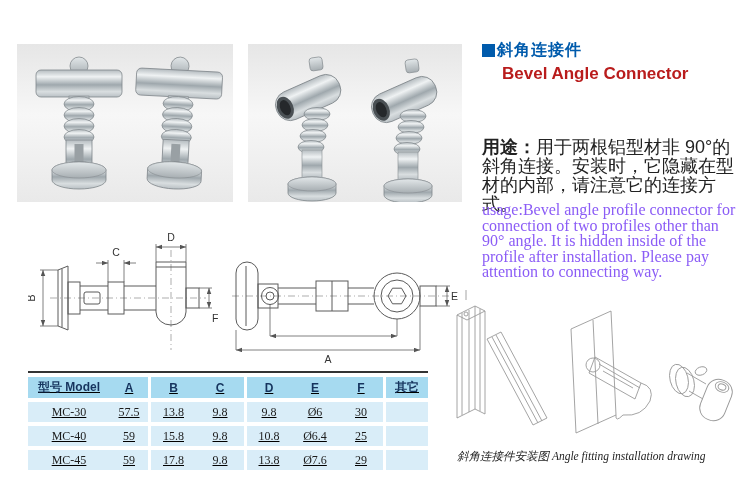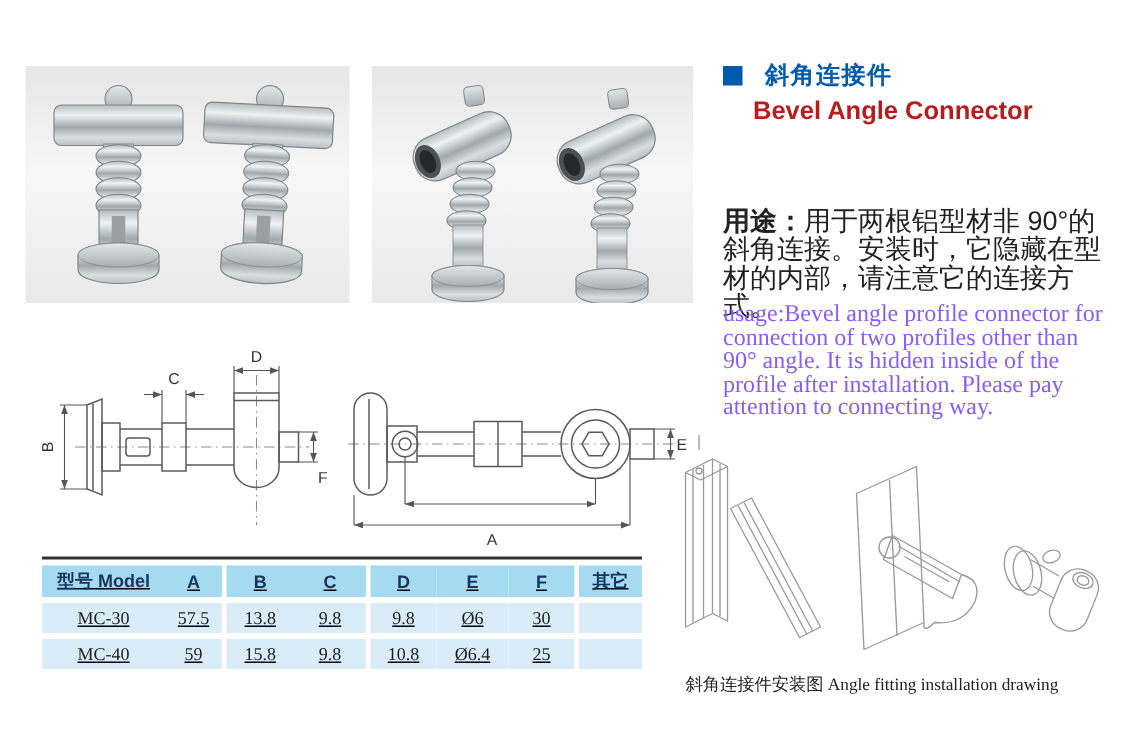--- a/index.html
+++ b/index.html
@@ -6,41 +6,41 @@
   #page{position:relative;width:752px;height:498px;background:#fff;overflow:hidden;
         font-family:"Liberation Sans","DejaVu Sans",sans-serif;}
 
   
   .photo{position:absolute;background:linear-gradient(180deg,#e6e6e6 0%,#f7f7f7 45%,#e9e9e9 100%);}
   .photo-left{left:17px;top:44px;width:216px;height:158px;}
   .photo-right{left:248px;top:44px;width:214px;height:158px;}
 
   
   .title-block{position:absolute;left:482px;top:40px;width:262px;}
-  .title-row{display:flex;align-items:center;gap:15px;}
+  .title-row{display:flex;align-items:center;gap:2px;}
   .blue-square{width:13px;height:13px;background:#005BAC;flex:0 0 13px;}
   .title-cn{font-size:16px;font-weight:bold;color:#005BAC;letter-spacing:1px;}
   .title-en{margin:3px 0 0 20px;font-size:17px;font-weight:bold;color:#b91c1c;}
 
   .mat-block{position:absolute;left:482px;top:86px;width:262px;font-size:12px;color:#222;}
   .mat-cn .lbl{font-weight:bold;}
   .mat-en{font-family:"Liberation Serif","DejaVu Serif",serif;margin-top:3px;}
 
   .usage-cn{position:absolute;left:482px;top:138px;width:256px;font-size:18px;
             line-height:19px;color:#222;}
   .usage-cn .lbl{font-weight:bold;}
   .usage-en{position:absolute;left:482px;top:202px;width:262px;font-size:16px;
             line-height:15.5px;color:#8b5cf6;font-family:"Liberation Serif","DejaVu Serif",serif;}
 
   
   .draw1{position:absolute;left:28px;top:230px;}
   .draw2{position:absolute;left:226px;top:236px;}
   .install{position:absolute;left:443px;top:287px;}
   .caption{position:absolute;left:457px;top:449px;font-size:11.5px;color:#222;
-           font-family:"Liberation Serif","DejaVu Serif",serif;}
+           font-family:"Liberation Serif","DejaVu Serif",serif;font-style:italic;}
 
   
   .table-rule{position:absolute;left:28px;top:371px;width:400px;height:2px;background:#333;}
   table.spec{position:absolute;left:28px;top:373px;width:400px;border-collapse:separate;
              border-spacing:0 4px;table-layout:fixed;text-decoration:underline;}
   table.spec th{background:#a6daf0;color:#16345e;font-weight:bold;font-size:12px;
                 height:21px;text-align:center;padding:0;
                 font-family:"Liberation Sans","DejaVu Sans",sans-serif;}
   table.spec td{background:#d9edf8;color:#1c1c1c;font-size:12px;height:20px;
                 text-align:center;padding:0;
@@ -263,16 +263,26 @@
       <tr>
         <td>MC-40</td>
         <td>59</td>
         <td class="sep">15.8</td>
         <td>9.8</td>
         <td class="sep">10.8</td>
         <td>Ø6.4</td>
         <td>25</td>
         <td class="sep"></td>
       </tr>
+      <tr>
+        <td>MC-45</td>
+        <td>59</td>
+        <td class="sep">17.8</td>
+        <td>9.8</td>
+        <td class="sep">13.8</td>
+        <td>Ø7.6</td>
+        <td>29</td>
+        <td class="sep"></td>
+      </tr>
     </tbody>
   </table>
 
 </div>
 
 </body></html>

